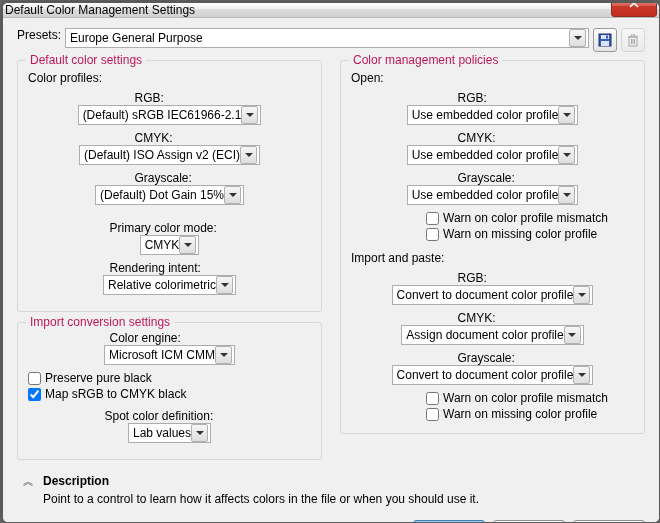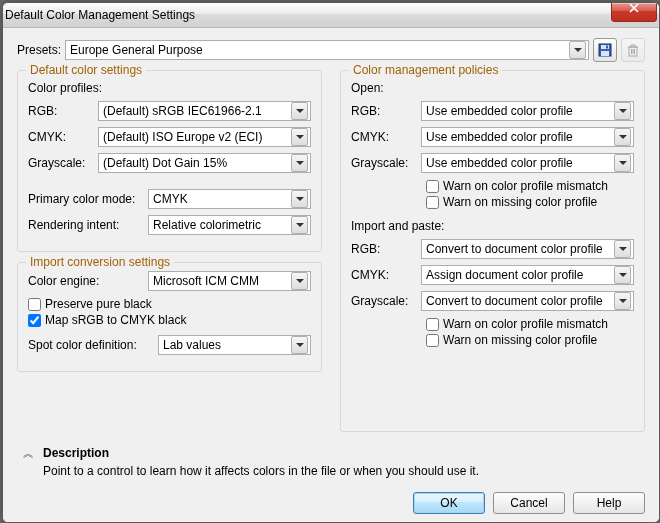--- a/index.html
+++ b/index.html
@@ -46,21 +46,21 @@
     box-shadow: inset 0 1px 0 rgba(255,255,255,0.4);
   }
   .close-btn svg { display:block; margin:auto; }
   .client {
     flex: 1;
     background: #f0f0f0;
     padding: 10px 14px 8px 14px;
     display: flex;
     flex-direction: column;
   }
-  .row { display: flex; align-items: center; }
+  .row { display: flex; }
   .presets-row { margin-bottom: 8px; }
   .presets-row label { margin-right: 4px; }
   .combo {
     display: flex;
     align-items: center;
     background: #fff;
     border: 1px solid #abadb3;
     height: 20px;
     box-sizing: border-box;
     padding: 0 2px 0 4px;
@@ -105,28 +105,29 @@
     padding: 8px 10px 10px 10px;
     position: relative;
     margin-bottom: 10px;
   }
   .group > .legend {
     position: absolute;
     top: -8px;
     left: 8px;
     background: #f0f0f0;
     padding: 0 4px;
-    color: #a16207;
+    color: #be185d;
   }
   .subhead { color:#000; margin: 2px 0 6px 0; }
   .form-row {
     display:flex;
     align-items:center;
     margin-bottom:6px;
     min-height:20px;
+    flex-direction:column;
   }
   .form-row > .lbl { width: 70px; }
   .form-row > .lbl.wide { width: 120px; }
   .form-row .combo { flex:1; }
   .chk-row { display:flex; align-items:center; margin:2px 0 2px 0; }
   .chk-row input { margin: 0 4px 0 0; }
   .indent { margin-left: 75px; }
   .desc-block {
     position: relative;
     margin-top: 2px;
@@ -212,21 +213,21 @@
           <div class="form-row">
             <span class="lbl">RGB:</span>
             <div class="combo">
               <span class="val">(Default) sRGB IEC61966-2.1</span>
               <span class="arrow"></span>
             </div>
           </div>
           <div class="form-row">
             <span class="lbl">CMYK:</span>
             <div class="combo">
-              <span class="val">(Default) ISO Europe v2 (ECI)</span>
+              <span class="val">(Default) ISO Assign v2 (ECI)</span>
               <span class="arrow"></span>
             </div>
           </div>
           <div class="form-row">
             <span class="lbl">Grayscale:</span>
             <div class="combo">
               <span class="val">(Default) Dot Gain 15%</span>
               <span class="arrow"></span>
             </div>
           </div>

